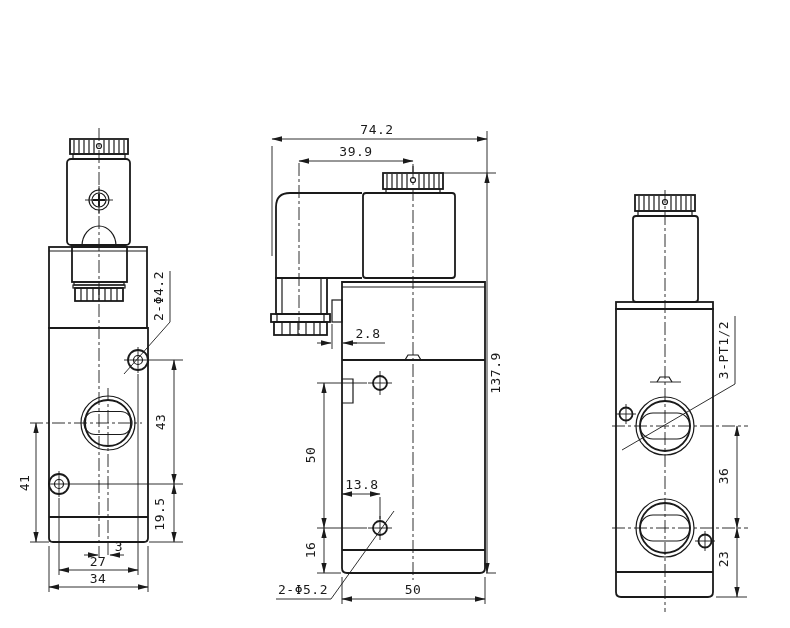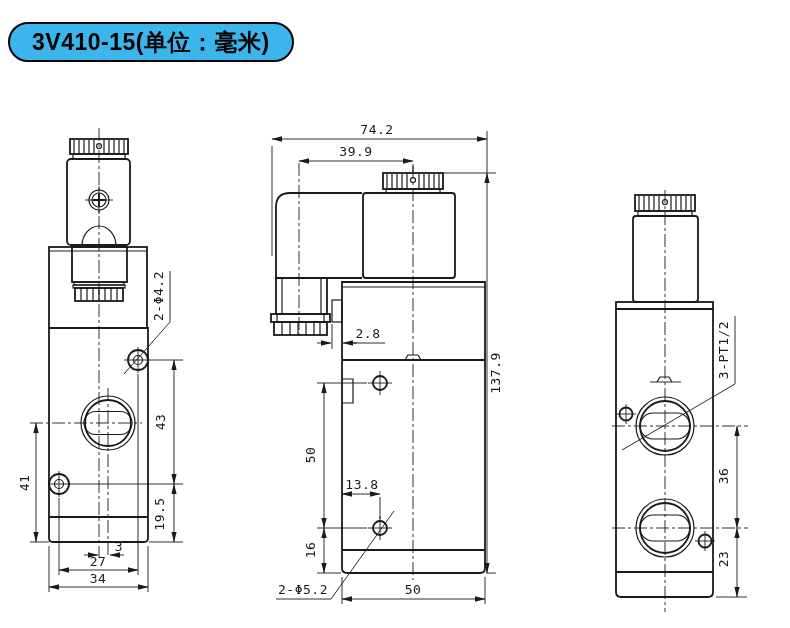--- a/index.html
+++ b/index.html
@@ -337,16 +337,13 @@
         </g>
         <g>
           <line class="thin" x1="716" y1="597" x2="747" y2="597"></line>
           <line class="dim" x1="737" y1="528" x2="737" y2="597"></line>
           <text class="dtxt" transform="translate(728,559) rotate(-90)" text-anchor="middle">23</text>
         </g>
       </g>
     </g>
   </svg>
 
-  <div class="badge" style="background: rgb(59, 181, 234); border-color: rgb(0, 0, 0);">
-    <span>3V410-15(单位：毫米)</span>
-  </div>
 </div>
 
 </body></html>

